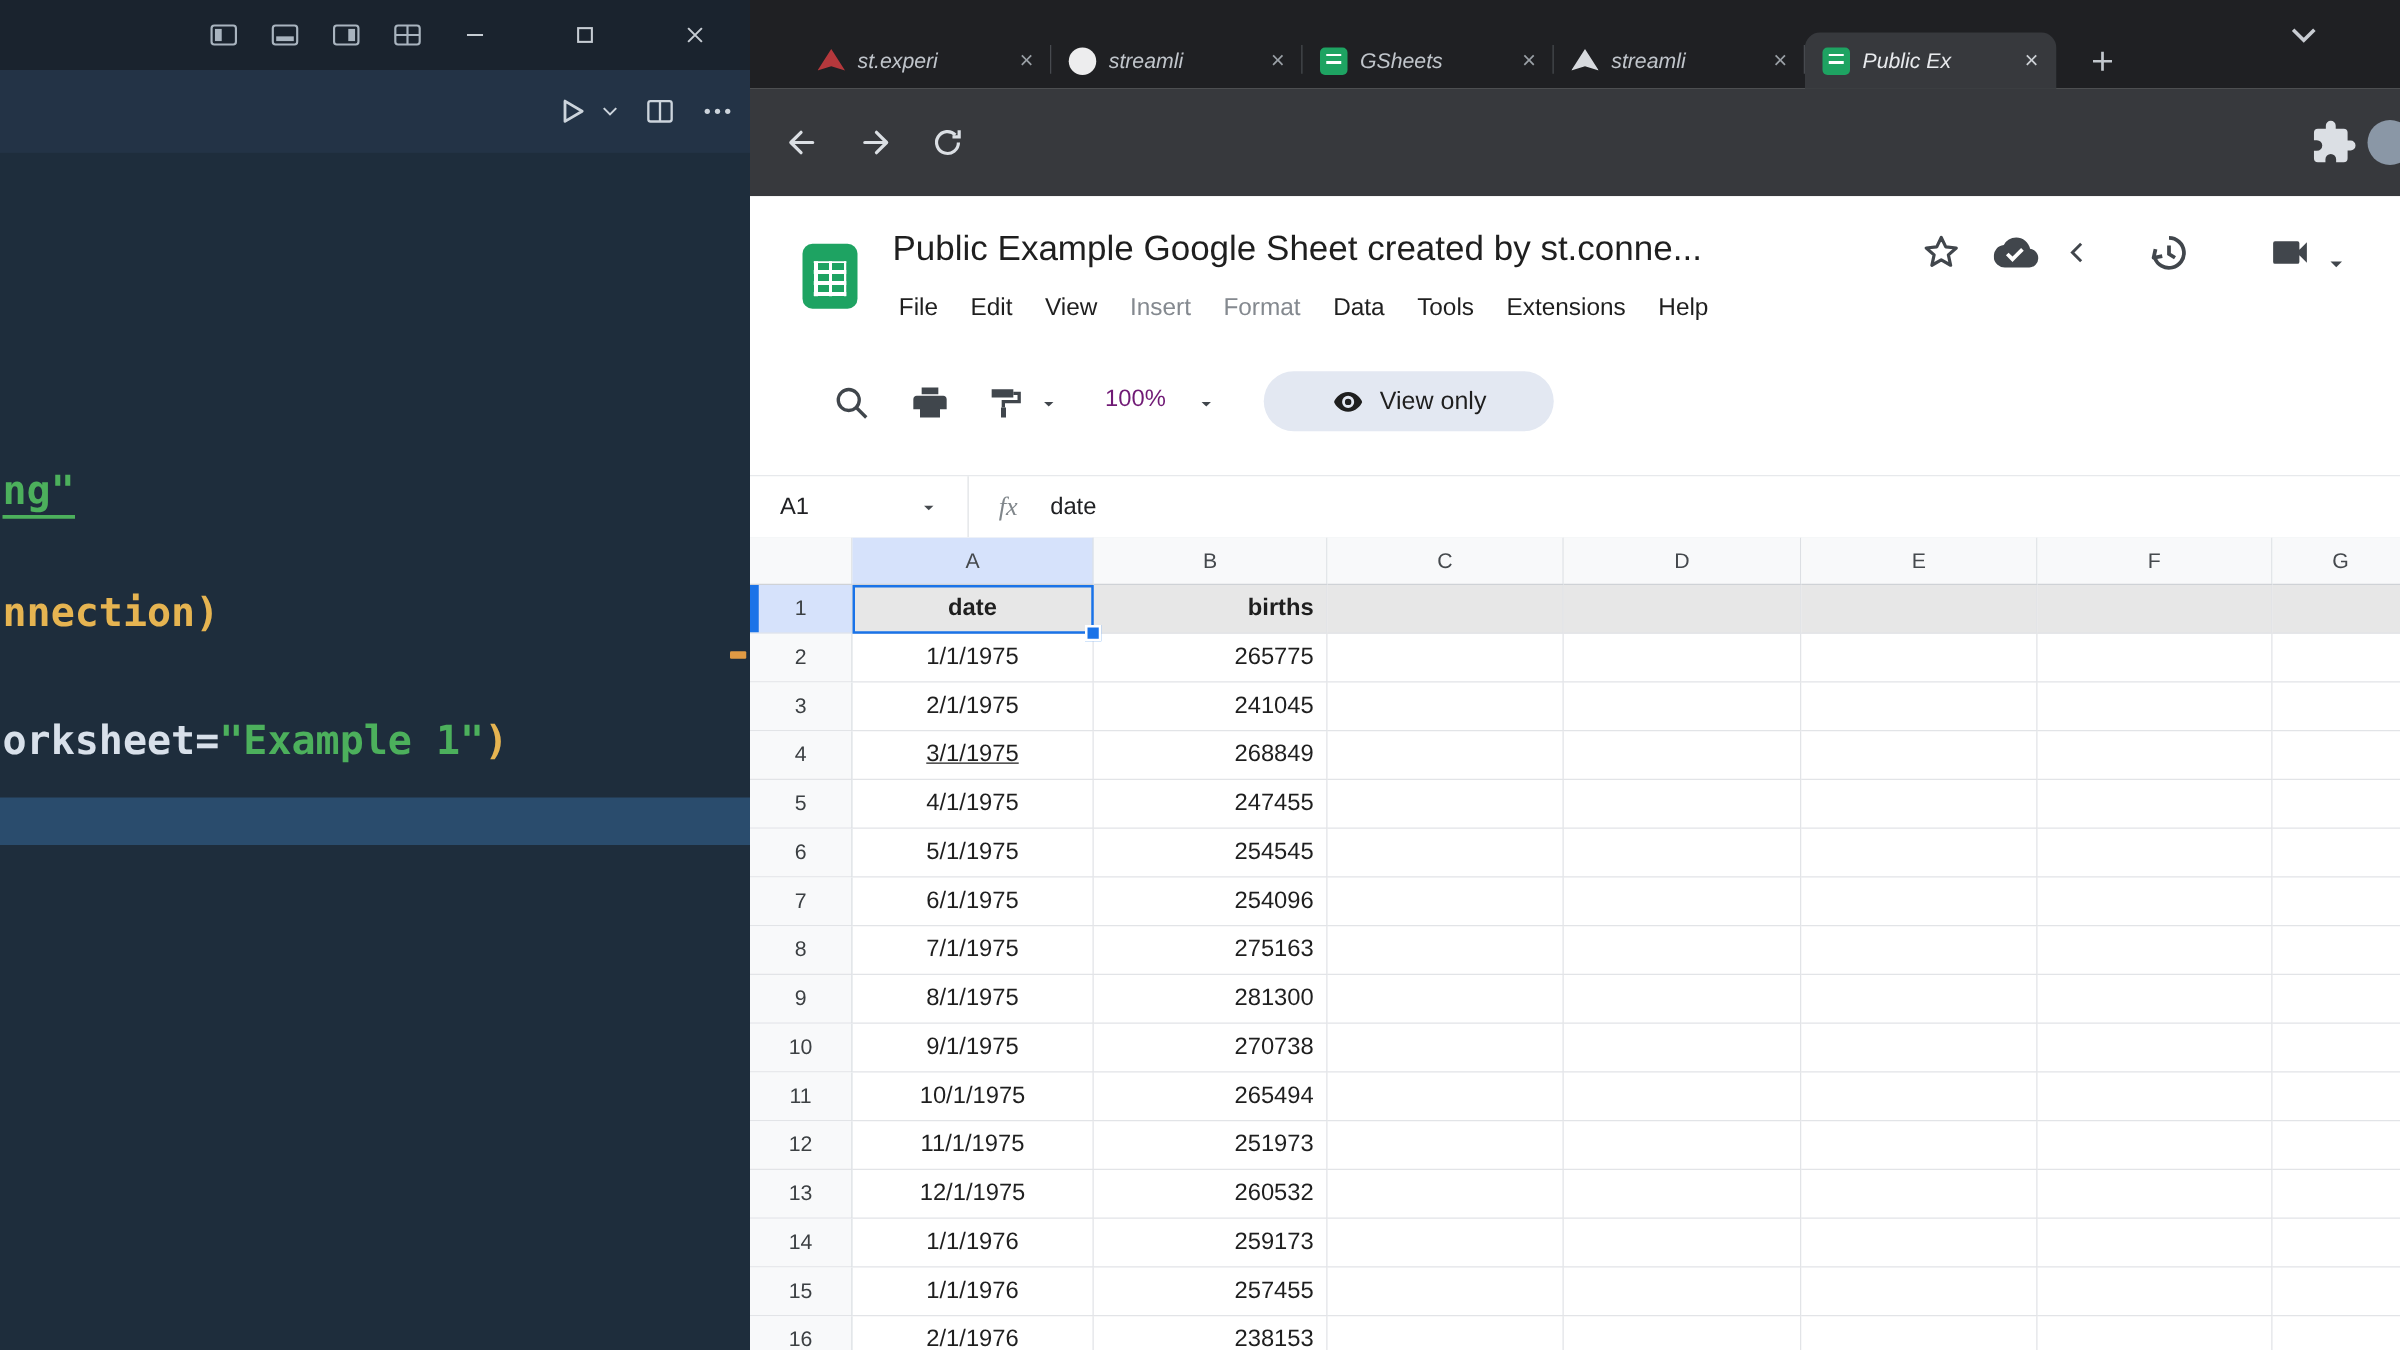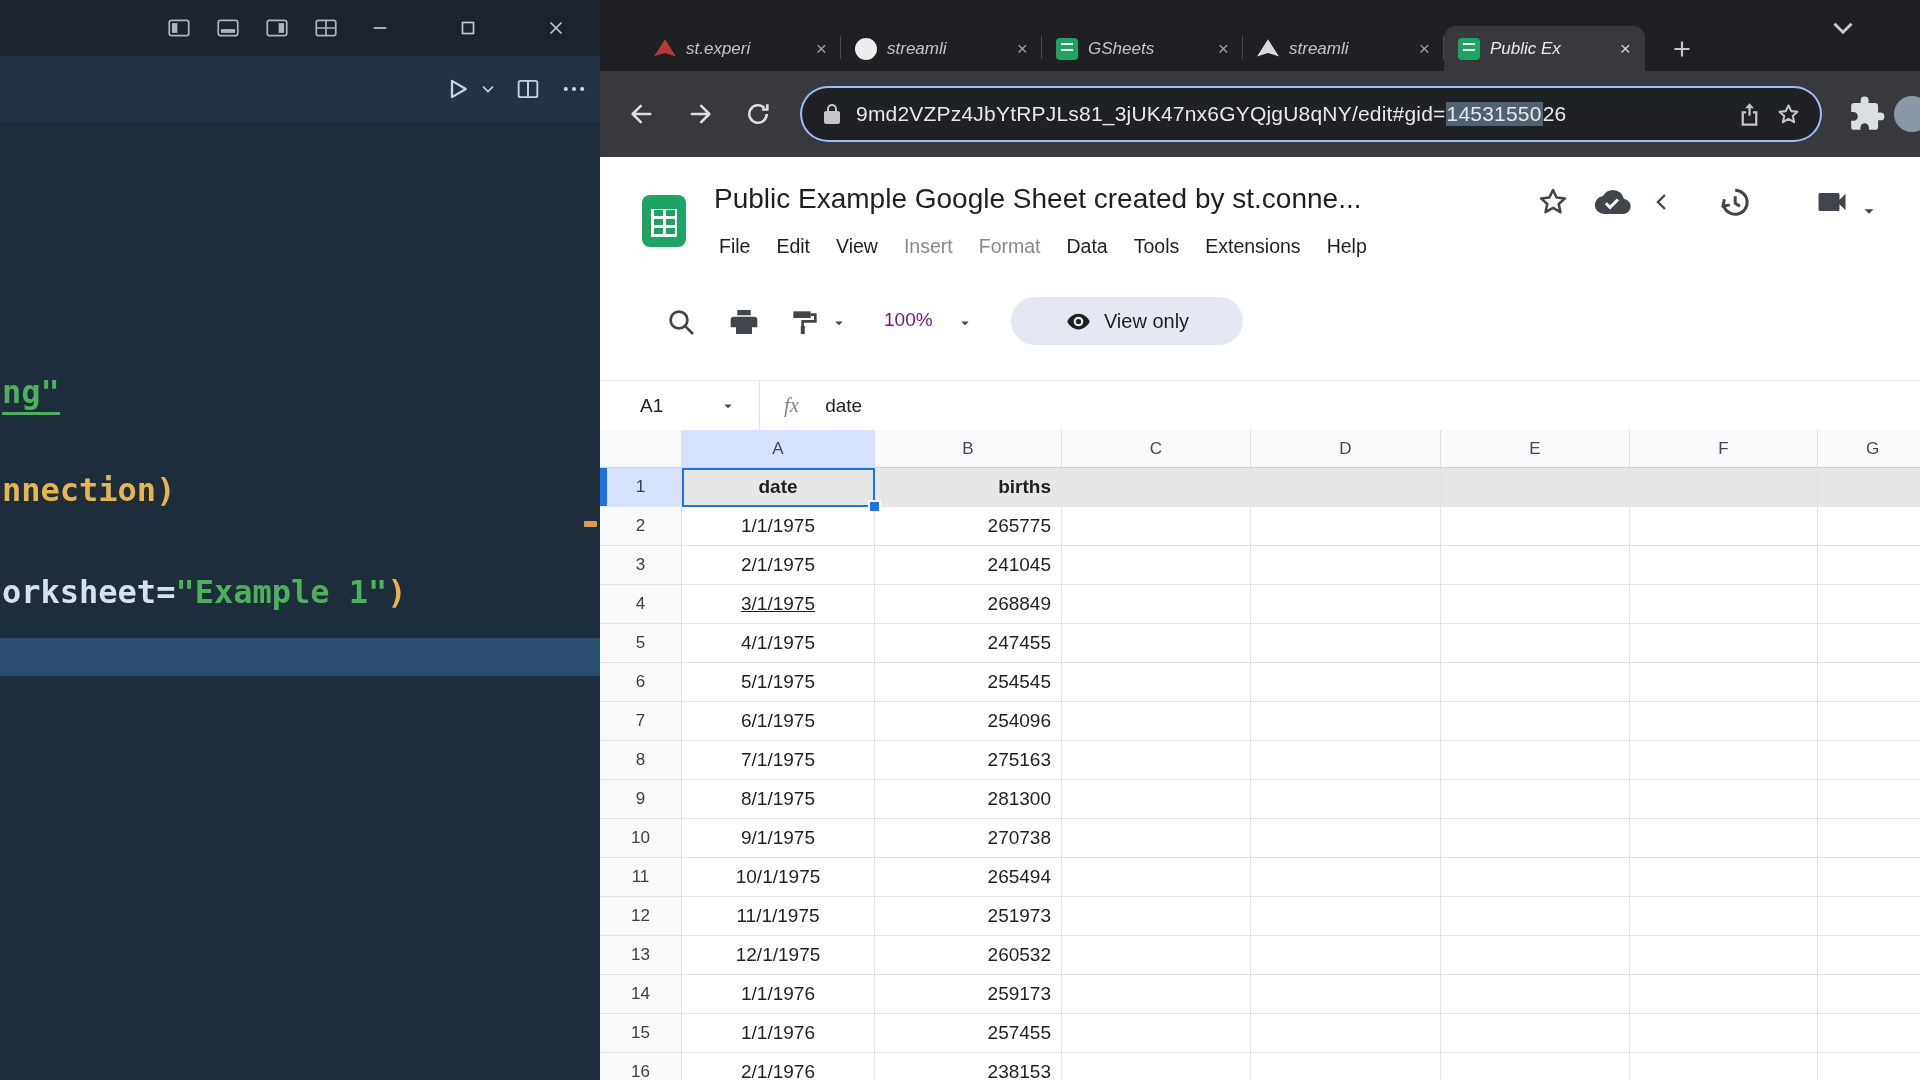--- a/index.html
+++ b/index.html
@@ -96,22 +96,22 @@
   .tb-caret{position:absolute;width:18px;height:18px;color:#40464c;top:21px;}
   .tb-paint-caret{left:230px;} .tb-zoom-caret{left:356px;}
   .tb-zoom{position:absolute;left:284px;top:16px;font-size:19px;color:#701a75;}
   .view-pill{position:absolute;left:411px;top:4px;width:232px;height:48px;border-radius:24px;
              background:#e3e8f2;display:flex;align-items:center;justify-content:center;gap:12px;
              color:#1f1f1f;font-size:20px;}
   .view-pill .icon{width:27px;height:27px;color:#1f1f1f;}
 
   .formula-bar{position:absolute;left:0;right:0;top:223px;height:49px;border-top:1px solid #e7e9ec;
                border-bottom:1px solid #d8dbde;display:flex;align-items:center;}
-  .name-box{width:160px;height:100%;box-sizing:border-box;display:flex;align-items:center;
-            padding-left:40px;border-right:1px solid #e0e2e5;font-size:19px;color:#202124;}
+  .name-box{width:175px;height:100%;box-sizing:border-box;display:flex;align-items:center;
+            padding-left:24px;border-right:1px solid #e0e2e5;font-size:19px;color:#202124;}
   .name-caret{width:18px;height:18px;color:#45494e;margin-left:auto;margin-right:22px;}
   .fx{font-style:italic;font-family:"Liberation Serif",serif;color:#80868b;font-size:21px;margin-left:24px;}
   .formula-value{margin-left:26px;font-size:19px;color:#202124;}
 
   
   .grid{position:absolute;top:430px;left:0;right:0;bottom:0;overflow:hidden;background:#fff;}
   .g-row{display:flex;height:39px;}
   .g-row.g-head{height:38px;}
   .gh-cell{box-sizing:border-box;background:#f8f9fa;border-right:1px solid #dcdfe3;
            border-bottom:1px solid #cfd2d6;display:flex;align-items:center;justify-content:center;
@@ -286,38 +286,20 @@
           </span>
         <span class="nav-btn">
             <span class="icon">
               <svg viewBox="0 0 24 24">
                 <path d="M19.5 12a7.5 7.5 0 1 1-2.1-5.2" fill="none" stroke="currentColor" stroke-width="2.2"></path>
                 <path d="M20 3.6v4.6h-4.6" fill="none" stroke="currentColor" stroke-width="2.2"></path>
               </svg>
             </span>
           </span>
       </div>
-      <div class="omnibox">
-        <span class="icon lock">
-            <svg viewBox="0 0 24 24">
-              <path fill="currentColor" d="M12 17a1.8 1.8 0 1 0 0-3.6A1.8 1.8 0 0 0 12 17zm6-8h-1V7A5 5 0 0 0 7 7v2H6c-1.1 0-2 .9-2 2v9c0 1.1.9 2 2 2h12c1.1 0 2-.9 2-2v-9c0-1.1-.9-2-2-2zM9 7a3 3 0 0 1 6 0v2H9V7z"></path>
-            </svg>
-          </span>
-        <div class="url"><span>9md2VZPz4JbYtRPJLs81_3jUK47nx6GYQjgU8qNY/edit#gid=</span><span class="sel">14531550</span><span>26</span></div>
-        <span class="icon omni-ic">
-            <svg viewBox="0 0 24 24">
-              <path fill="currentColor" d="M12 2l4 4.5h-3V13h-2V6.5H8L12 2zM5 9h4v2H7v9h10v-9h-2V9h4v13H5V9z"></path>
-            </svg>
-          </span>
-        <span class="icon omni-ic">
-            <svg viewBox="0 0 24 24">
-              <path d="M12 4l2.4 5 5.6.6-4.2 3.7 1.2 5.5L12 15.9 7 18.8l1.2-5.5L4 9.6 9.6 9z" fill="none" stroke="currentColor" stroke-width="1.8" stroke-linejoin="round"></path>
-            </svg>
-          </span>
-      </div>
       <span class="icon puzzle-btn">
           <svg viewBox="0 0 24 24">
             <path fill="currentColor" d="M20.5 11H19V7a2 2 0 0 0-2-2h-4V3.5a2.5 2.5 0 0 0-5 0V5H4a2 2 0 0 0-2 2v3.8h1.5a2.7 2.7 0 0 1 0 5.4H2V20a2 2 0 0 0 2 2h3.8v-1.5a2.7 2.7 0 0 1 5.4 0V22H17a2 2 0 0 0 2-2v-4h1.5a2.5 2.5 0 0 0 0-5z"></path>
           </svg>
         </span>
       <span class="avatar"></span>
     </div>
 
     <div class="sheets-chrome">
       <span class="sheets-logo"></span>

